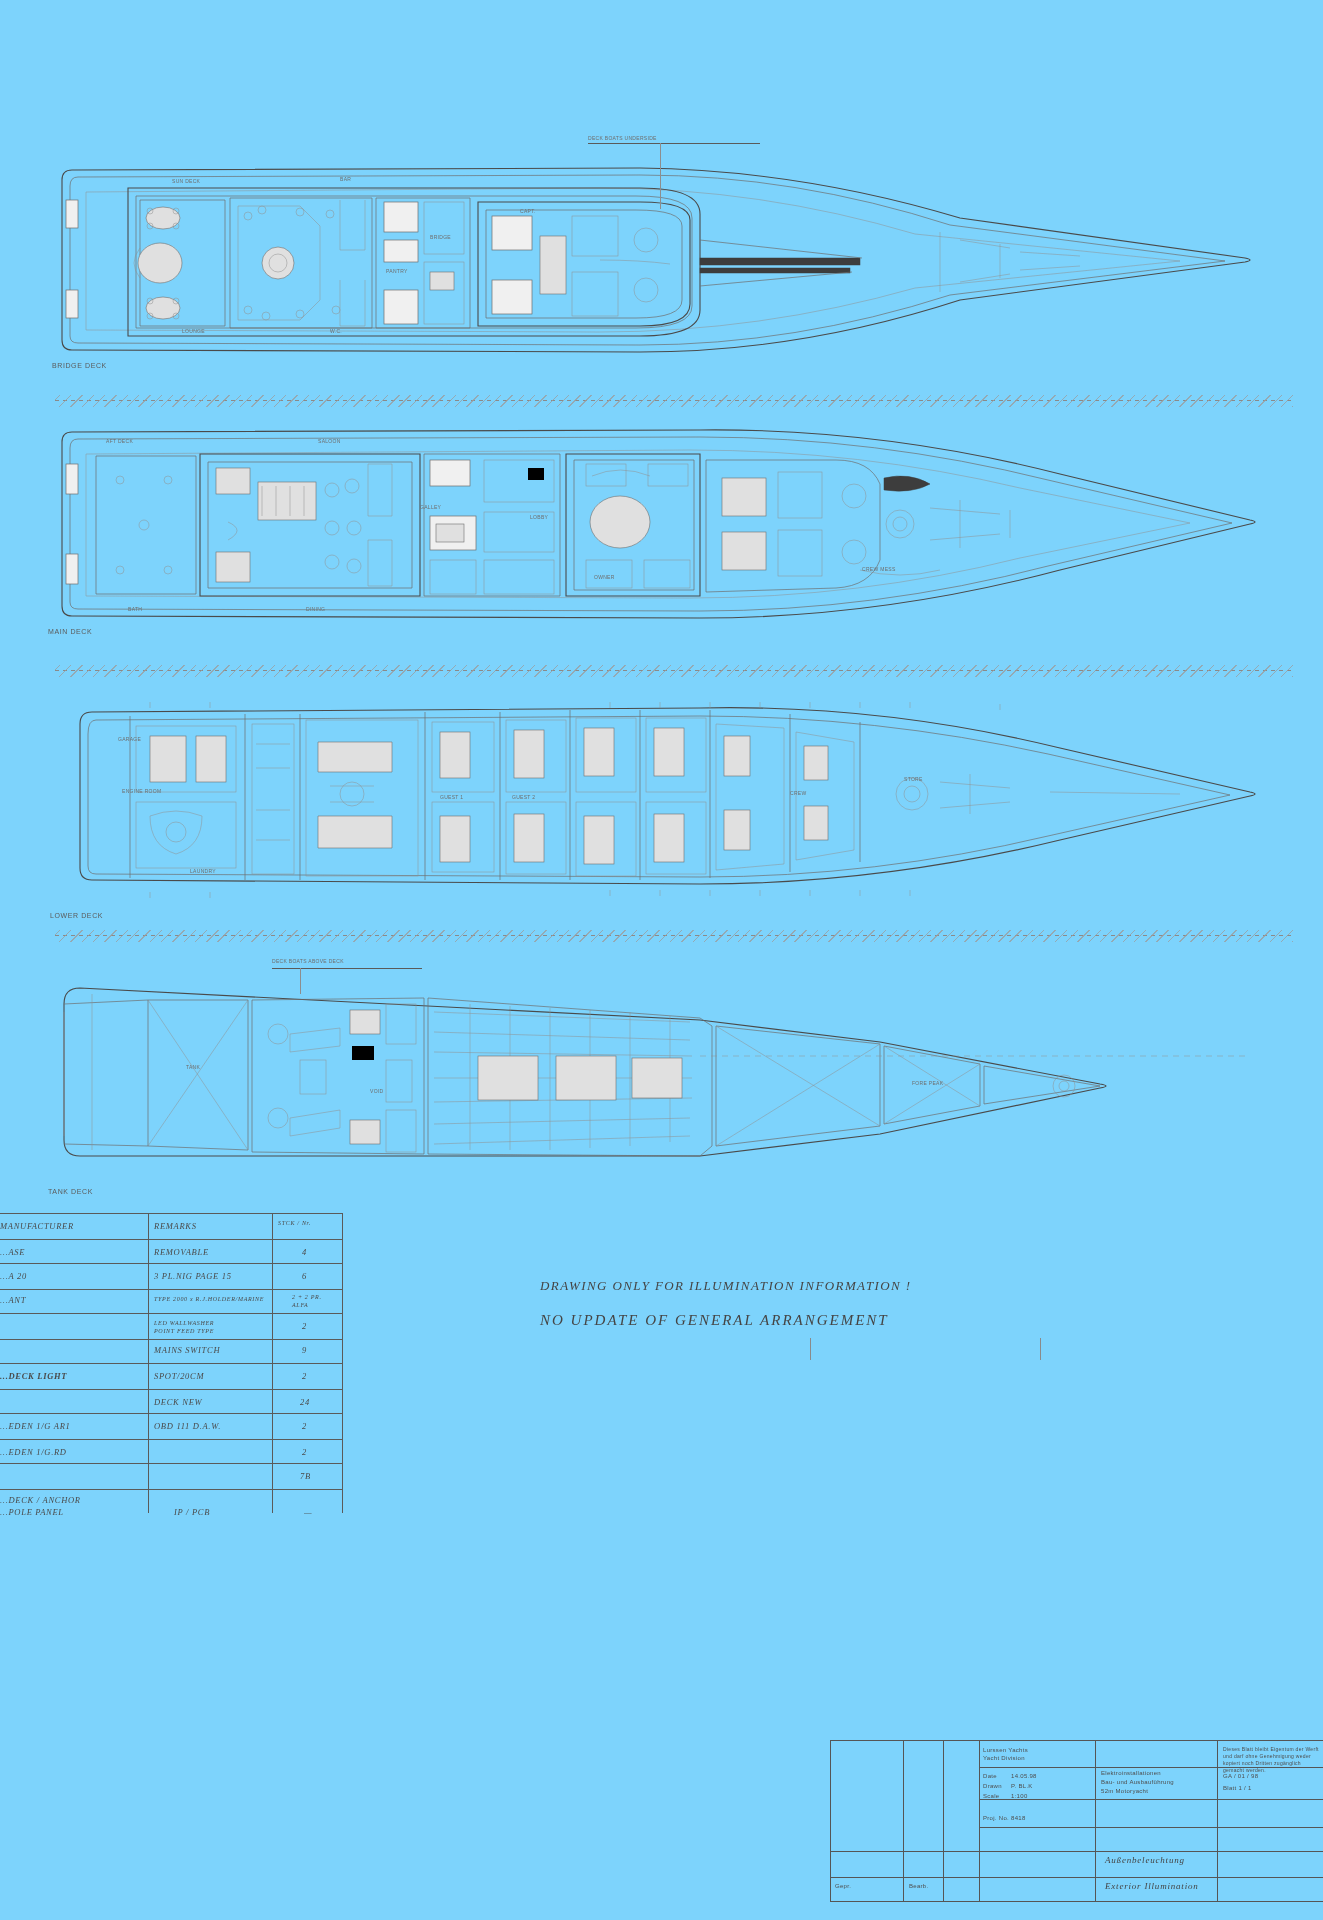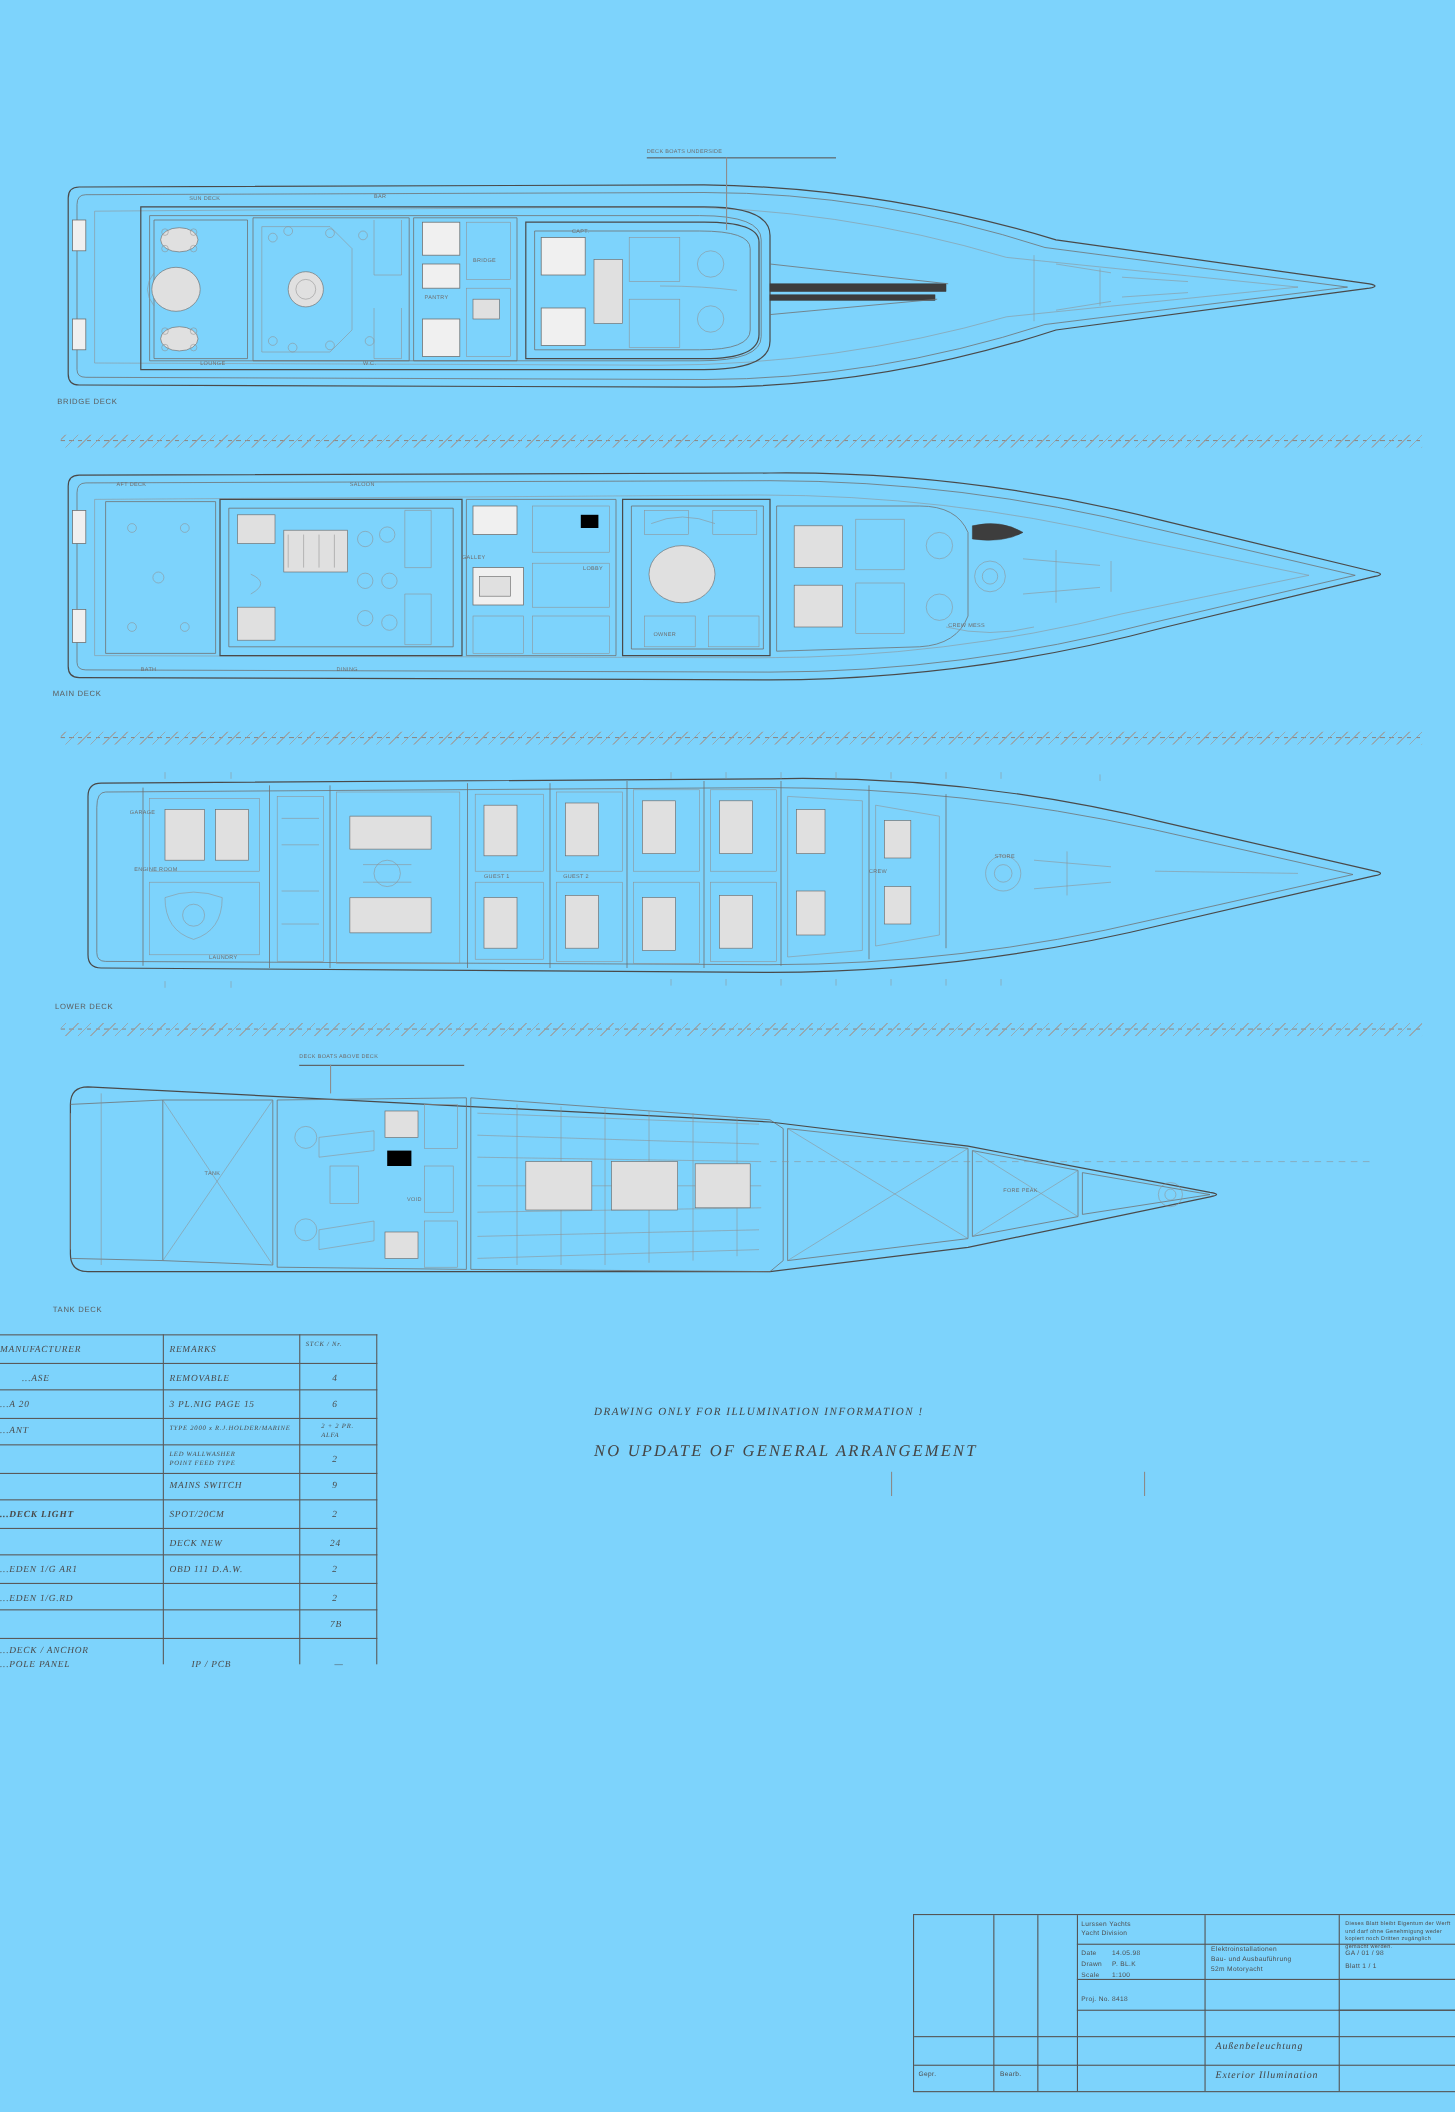--- a/index.html
+++ b/index.html
@@ -363,21 +363,21 @@
     <div class="hr" style="left:0;top:176px;width:345px;"></div>
     <div class="hr" style="left:0;top:200px;width:345px;"></div>
     <div class="hr" style="left:0;top:226px;width:345px;"></div>
     <div class="hr" style="left:0;top:250px;width:345px;"></div>
     <div class="hr" style="left:0;top:276px;width:345px;"></div>
 
     <div class="cell" style="left:2px;top:8px;">MANUFACTURER</div>
     <div class="cell" style="left:156px;top:8px;">REMARKS</div>
     <div class="cell" style="left:280px;top:7px;font-size:6px;">STCK / Nr.</div>
 
-    <div class="cell" style="left:2px;top:34px;margin-left:20px;">...ASE</div>
+    <div class="cell" style="left:2px;top:34px;">...ASE</div>
     <div class="cell" style="left:156px;top:34px;text-align:center;">REMOVABLE</div>
     <div class="cell" style="left:304px;top:34px;">4</div>
 
     <div class="cell" style="left:2px;top:58px;">...A 20</div>
     <div class="cell" style="left:156px;top:58px;">3 PL.NIG PAGE 15</div>
     <div class="cell" style="left:304px;top:58px;">6</div>
 
     <div class="cell" style="left:2px;top:82px;">...ANT</div>
     <div class="cell" style="left:156px;top:82px;font-size:6px;white-space:pre-line;line-height:8px;">TYPE 2000 x R.J.HOLDER/MARINE</div>
     <div class="cell" style="left:294px;top:80px;font-size:6px;white-space:pre-line;line-height:8px;">2 + 2 PR.
@@ -405,21 +405,21 @@
     <div class="cell" style="left:304px;top:234px;">2</div>
 
     <div class="cell" style="left:302px;top:258px;">7B</div>
 
     <div class="cell" style="left:2px;top:282px;">...DECK / ANCHOR</div>
     <div class="cell" style="left:2px;top:294px;">...POLE PANEL</div>
     <div class="cell" style="left:176px;top:294px;">IP / PCB</div>
     <div class="cell" style="left:306px;top:294px;">—</div>
   </div>
 
-  <div class="note" style="left:540px;top:1278px;font-size:10px;">DRAWING ONLY FOR ILLUMINATION INFORMATION !</div>
+  <div class="note" style="left:540px;top:1278px;font-size:13px;">DRAWING ONLY FOR ILLUMINATION INFORMATION !</div>
   <div class="note" style="left:540px;top:1312px;font-size:15px;letter-spacing:2px;">NO UPDATE OF GENERAL ARRANGEMENT</div>
   <div class="line" style="left:810px;top:1338px;width:1px;height:22px;background:#8a8a8a;"></div>
   <div class="line" style="left:1040px;top:1338px;width:1px;height:22px;background:#8a8a8a;"></div>
 
   <div class="tb">
     <div class="v" style="left:72px;"></div>
     <div class="v" style="left:112px;"></div>
     <div class="v" style="left:148px;"></div>
     <div class="v" style="left:264px;"></div>
     <div class="v" style="left:386px;"></div>

